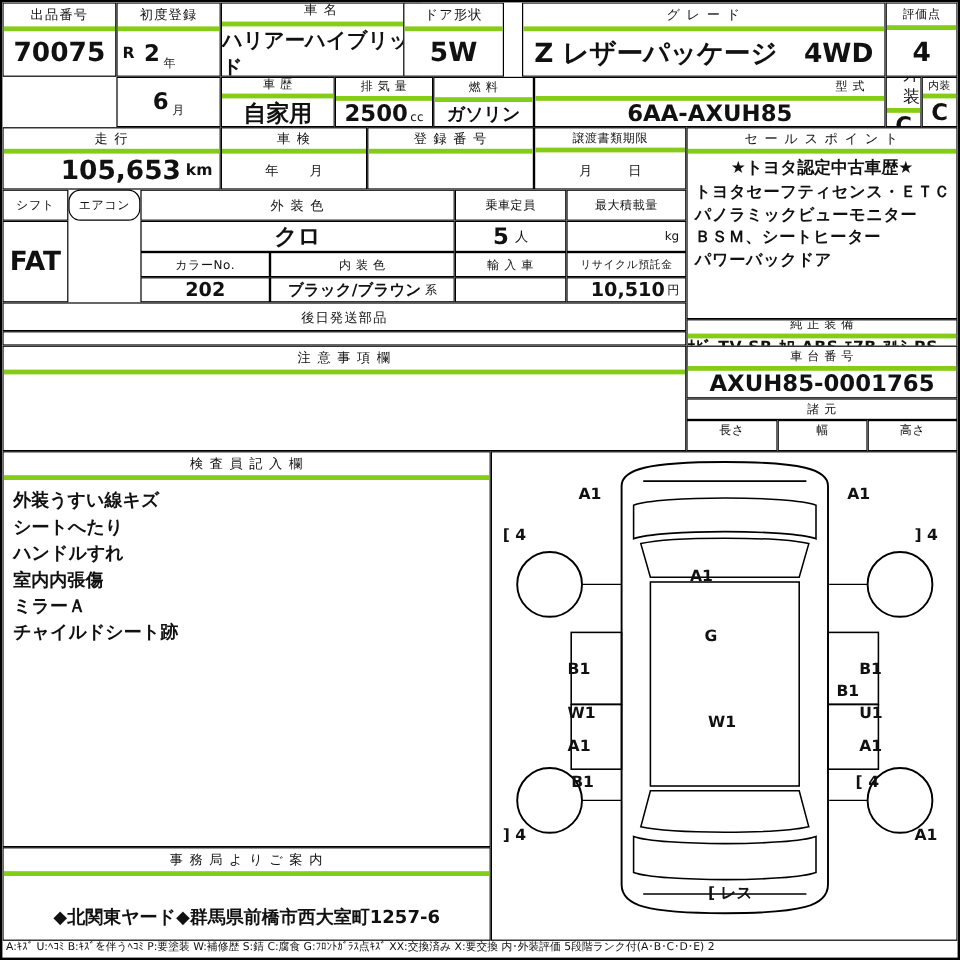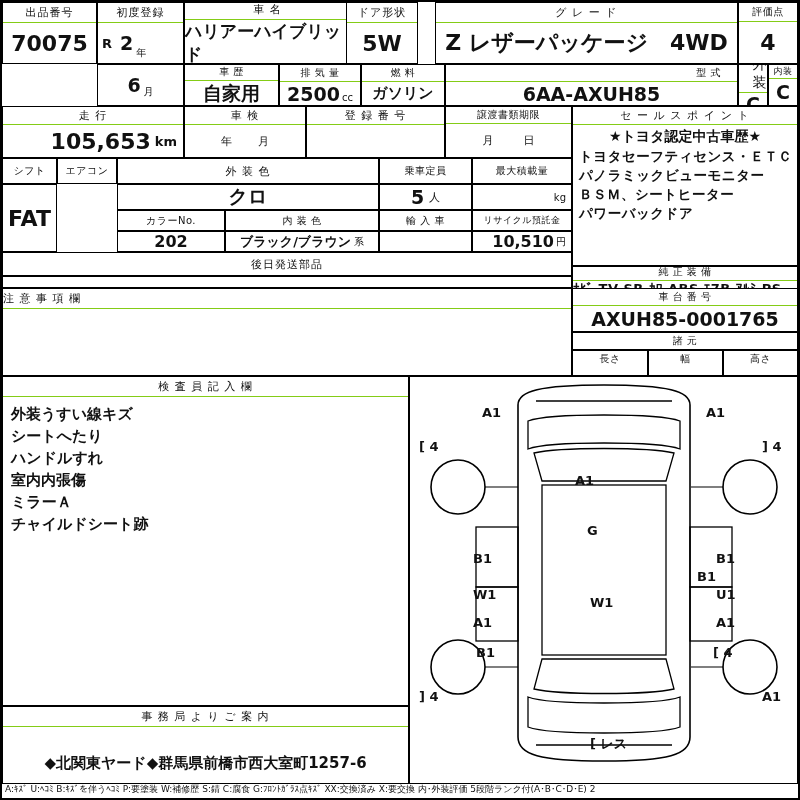--- a/index.html
+++ b/index.html
@@ -29,21 +29,21 @@
   .lbl { font-size:11px; letter-spacing:1px; }
   .lbl-sm { font-size:10px; letter-spacing:0.5px; }
   .val { font-size:19px; font-weight:bold; }
   .val-lg { font-size:22px; font-weight:bold; }
   .val-md { font-size:16px; font-weight:bold; }
   .val-sm { font-size:13px; font-weight:bold; }
   .left { justify-content:flex-start; padding-left:5px; }
   .right { justify-content:flex-end; padding-right:5px; }
   .col { flex-direction:column; }
   .unit { font-size:10px; font-weight:normal; margin-left:2px; align-self:flex-end; padding-bottom:2px;}
-  .hdrline { border-bottom:1px solid #84cc16; }
+  .hdrline { border-bottom:4px solid #84cc16; }
 
   
   .sp-list { display:flex; flex-direction:column; align-items:flex-start; gap:1px; padding-left:6px; }
   .sp-list div { font-size:13.5px; font-weight:bold; letter-spacing:0.5px; }
   .sp-title { font-size:14px; font-weight:bold; text-align:center; width:100%; }
 
   .inspect-list { display:flex; flex-direction:column; align-items:flex-start; gap:3px; padding-left:8px; }
   .inspect-list div { font-size:15px; font-weight:bold; }
 
   .equip { font-size:13px; font-weight:bold; letter-spacing:0.5px; }
@@ -75,21 +75,21 @@
       <span class="val" style="margin-left:8px;">2</span>
       <span style="font-size:10px;align-self:flex-end;padding-bottom:3px;margin-left:3px;">年</span>
     </div>
   </div>
 
   <div class="cell col" style="left:182px;top:0;width:167px;height:62px;">
     <div class="lbl hdrline" style="width:100%;text-align:center;padding:2px 0;">車 名</div>
     <div style="flex:1;display:flex;align-items:center;font-size:17px;font-weight:bold;">ハリアーハイブリッド</div>
   </div>
 
-  <div class="cell col" style="left:344px;top:0;width:72px;height:62px;">
+  <div class="cell col" style="left:334px;top:0;width:84px;height:62px;">
     <div class="lbl hdrline" style="width:100%;text-align:center;padding:2px 0;">ドア形状</div>
     <div class="val-lg" style="flex:1;display:flex;align-items:center;">5W</div>
   </div>
 
   <div class="cell col" style="left:433px;top:0;width:303px;height:62px;">
     <div class="lbl hdrline" style="width:100%;text-align:center;padding:2px 0;">グ レ ー ド</div>
     <div class="val-lg" style="flex:1;display:flex;align-items:center;">Z レザーパッケージ　4WD</div>
   </div>
 
   <div class="cell col" style="left:736px;top:0;width:60px;height:62px;">
@@ -175,21 +175,21 @@
   </div>
 
   <div class="cell col" style="left:570px;top:264px;width:226px;height:42px;">
     <div class="lbl-sm hdrline" style="width:100%;text-align:center;padding:1px 0;">純 正 装 備</div>
     <div class="equip" style="flex:1;display:flex;align-items:center;">ﾅﾋﾞ  TV  SR  ｶﾜ  ABS  ｴ7B  ｱﾙﾐ  PS  PW</div>
   </div>
 
   <div class="cell col" style="left:0;top:156px;width:55px;height:26px;">
     <div class="lbl-sm">シフト</div>
   </div>
-  <div class="cell col" style="left:55px;top:156px;width:60px;height:26px;">
+  <div class="cell col" style="left:55px;top:156px;width:60px;height:26px;border-radius:10px;">
     <div class="lbl-sm">エアコン</div>
   </div>
   <div class="cell" style="left:0;top:182px;width:55px;height:68px;text-align:right;">
     <span class="val-lg">FAT</span>
   </div>
 
   <div class="cell" style="left:115px;top:156px;width:262px;height:26px;">
     <span class="lbl">外 装 色</span>
   </div>
   <div class="cell" style="left:115px;top:182px;width:262px;height:26px;">
@@ -240,21 +240,21 @@
   </div>
 
   <div class="cell" style="left:0;top:250px;width:570px;height:24px;">
     <span class="lbl">後日発送部品</span>
   </div>
   <div class="cell" style="left:0;top:274px;width:570px;height:12px;">
     <span class="val-sm"></span>
   </div>
 
   <div class="cell col" style="left:0;top:286px;width:570px;height:88px;align-items:stretch;justify-content:flex-start;">
-    <div class="lbl hdrline" style="width:100%;text-align:left;padding:2px 0;">注 意 事 項 欄</div>
+    <div class="lbl hdrline" style="width:100%;text-align:center;padding:2px 0;">注 意 事 項 欄</div>
     <div class="val-sm left" style="flex:1;display:flex;align-items:flex-start;padding-top:4px;"></div>
   </div>
 
   <div class="cell col" style="left:570px;top:286px;width:226px;height:44px;">
     <div class="lbl-sm hdrline" style="width:100%;text-align:center;padding:1px 0;">車 台 番 号</div>
     <div class="val" style="flex:1;display:flex;align-items:center;">AXUH85-0001765</div>
   </div>
 
   <div class="cell" style="left:570px;top:330px;width:226px;height:18px;">
     <span class="lbl-sm">諸 元</span>

